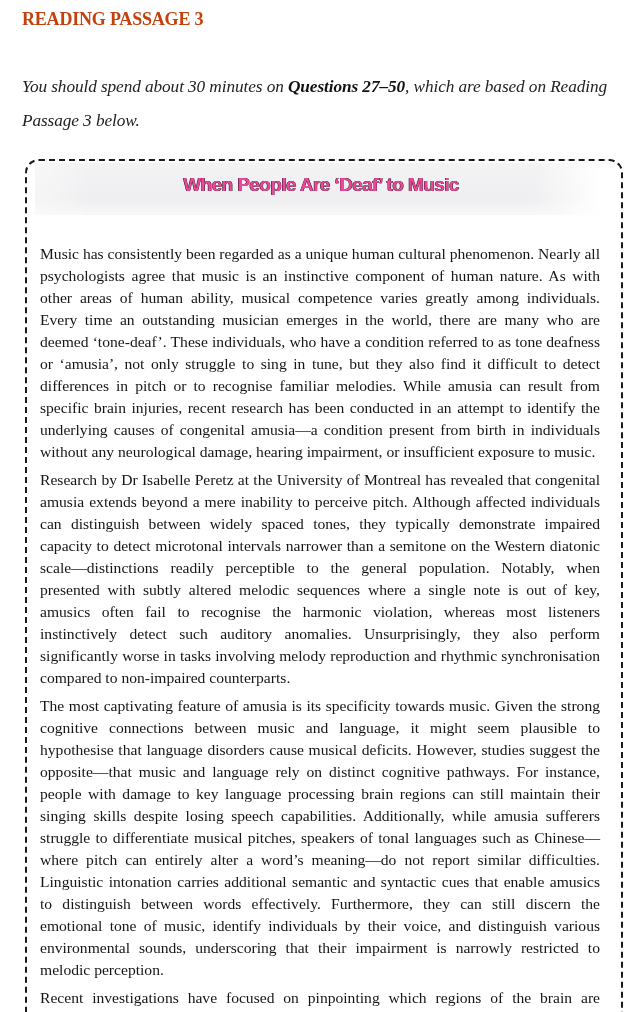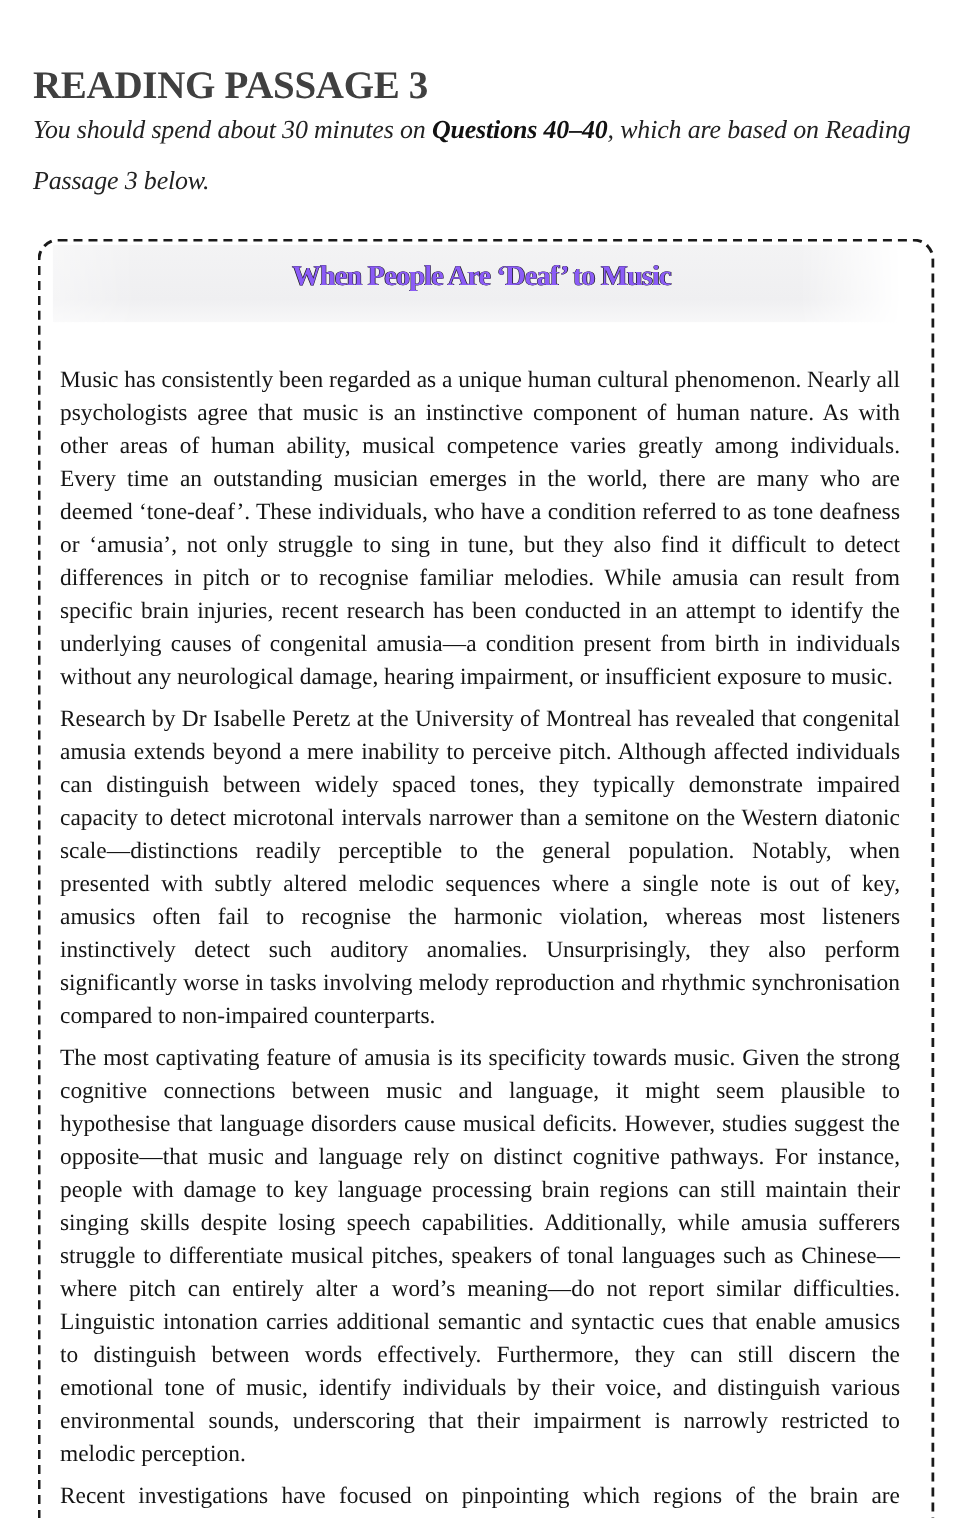--- a/index.html
+++ b/index.html
@@ -11,27 +11,27 @@
       width: 642px;
       height: 1012px;
       position: relative;
       overflow: hidden;
       font-family: "Liberation Serif", serif;
       color: #111111;
     }
     .section-heading {
       position: absolute;
       left: 22px;
-      top: 42px;
+      top: 9px;
       margin: 0;
       font-family: "Liberation Serif", serif;
       font-weight: bold;
-      font-size: 26px;
+      font-size: 18px;
       letter-spacing: -0.2px;
-      color: #404040;
+      color: #c2410c;
     }
     .instructions {
       position: absolute;
       left: 22px;
       top: 70px;
       width: 610px;
       margin: 0;
       font-family: "Liberation Serif", serif;
       font-style: italic;
       font-size: 17.3px;
@@ -64,25 +64,25 @@
       -webkit-mask-image: linear-gradient(90deg, rgba(0,0,0,0.6) 0%, #000 10%, #000 88%, rgba(0,0,0,0) 100%);
       mask-image: linear-gradient(90deg, rgba(0,0,0,0.6) 0%, #000 10%, #000 88%, rgba(0,0,0,0) 100%);
     }
     .passage-title {
       position: absolute;
       left: 0;
       width: 642px;
       top: 174px;
       margin: 0;
       text-align: center;
-      font-family: Liberation Serif, serif;
+      font-family: Liberation Sans, sans-serif;
       font-weight: 900;
       font-size: 19px;
       letter-spacing: -0.6px;
-      color: #8b5cf6;
+      color: #ec4899;
       text-shadow: 0.4px 0 0 #161616, -0.4px 0 0 #161616;
     }
     .passage-body {
       position: absolute;
       left: 40px;
       top: 243px;
       width: 560px;
       font-family: "Liberation Serif", serif;
       font-size: 15.6px;
       line-height: 22px;
@@ -91,21 +91,21 @@
     }
     .passage-body p {
       margin: 0 0 6px 0;
     }
   </style>
 </head>
 <body>
 
 <h1 class="section-heading">READING PASSAGE 3</h1>
 
-<p class="instructions"><span>You should spend about 30 minutes on </span><b>Questions 40–40</b><span>, which are based on Reading Passage 3 below.</span></p>
+<p class="instructions"><span>You should spend about 30 minutes on </span><b>Questions 27–50</b><span>, which are based on Reading Passage 3 below.</span></p>
 
 <div class="passage-box"></div>
 <div class="title-band"></div>
 <h2 class="passage-title">When People Are ‘Deaf’ to Music</h2>
 
 <div class="passage-body">
   <p>Music has consistently been regarded as a unique human cultural phenomenon. Nearly all psychologists agree that music is an instinctive component of human nature. As with other areas of human ability, musical competence varies greatly among individuals. Every time an outstanding musician emerges in the world, there are many who are deemed ‘tone-deaf’. These individuals, who have a condition referred to as tone deafness or ‘amusia’, not only struggle to sing in tune, but they also find it difficult to detect differences in pitch or to recognise familiar melodies. While amusia can result from specific brain injuries, recent research has been conducted in an attempt to identify the underlying causes of congenital amusia—a condition present from birth in individuals without any neurological damage, hearing impairment, or insufficient exposure to music.</p>
   <p>Research by Dr Isabelle Peretz at the University of Montreal has revealed that congenital amusia extends beyond a mere inability to perceive pitch. Although affected individuals can distinguish between widely spaced tones, they typically demonstrate impaired capacity to detect microtonal intervals narrower than a semitone on the Western diatonic scale—distinctions readily perceptible to the general population. Notably, when presented with subtly altered melodic sequences where a single note is out of key, amusics often fail to recognise the harmonic violation, whereas most listeners instinctively detect such auditory anomalies. Unsurprisingly, they also perform significantly worse in tasks involving melody reproduction and rhythmic synchronisation compared to non-impaired counterparts.</p>
   <p>The most captivating feature of amusia is its specificity towards music. Given the strong cognitive connections between music and language, it might seem plausible to hypothesise that language disorders cause musical deficits. However, studies suggest the opposite—that music and language rely on distinct cognitive pathways. For instance, people with damage to key language processing brain regions can still maintain their singing skills despite losing speech capabilities. Additionally, while amusia sufferers struggle to differentiate musical pitches, speakers of tonal languages such as Chinese—where pitch can entirely alter a word’s meaning—do not report similar difficulties. Linguistic intonation carries additional semantic and syntactic cues that enable amusics to distinguish between words effectively. Furthermore, they can still discern the emotional tone of music, identify individuals by their voice, and distinguish various environmental sounds, underscoring that their impairment is narrowly restricted to melodic perception.</p>
   <p>Recent investigations have focused on pinpointing which regions of the brain are responsible</p>

